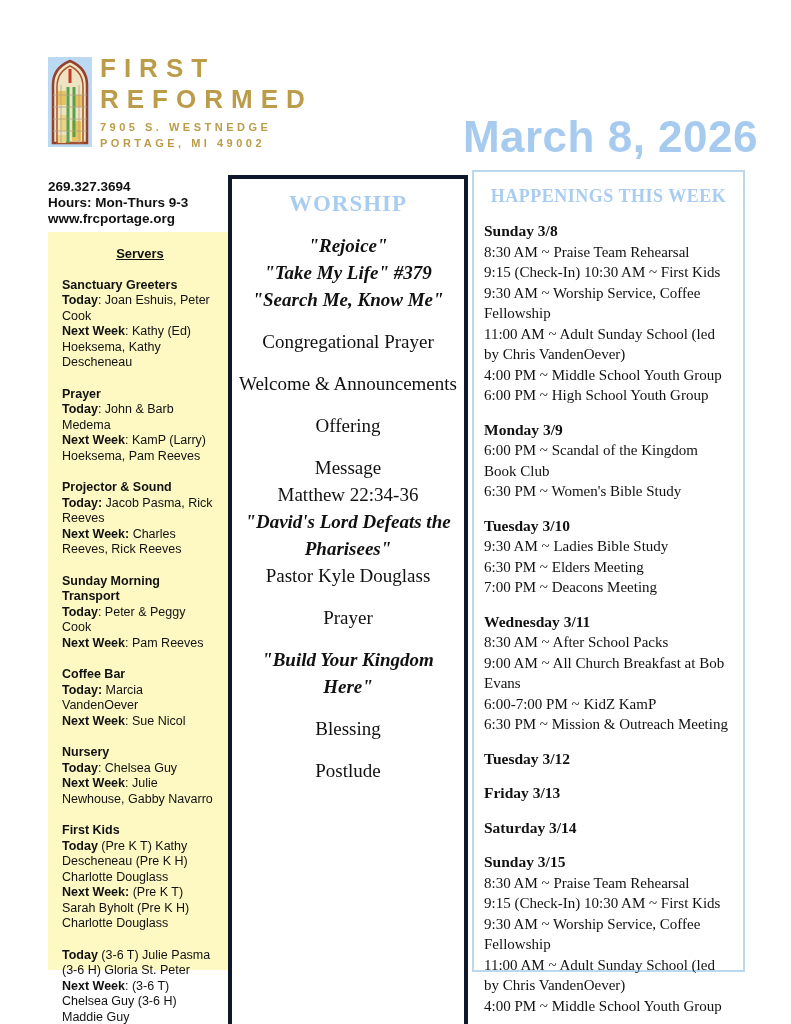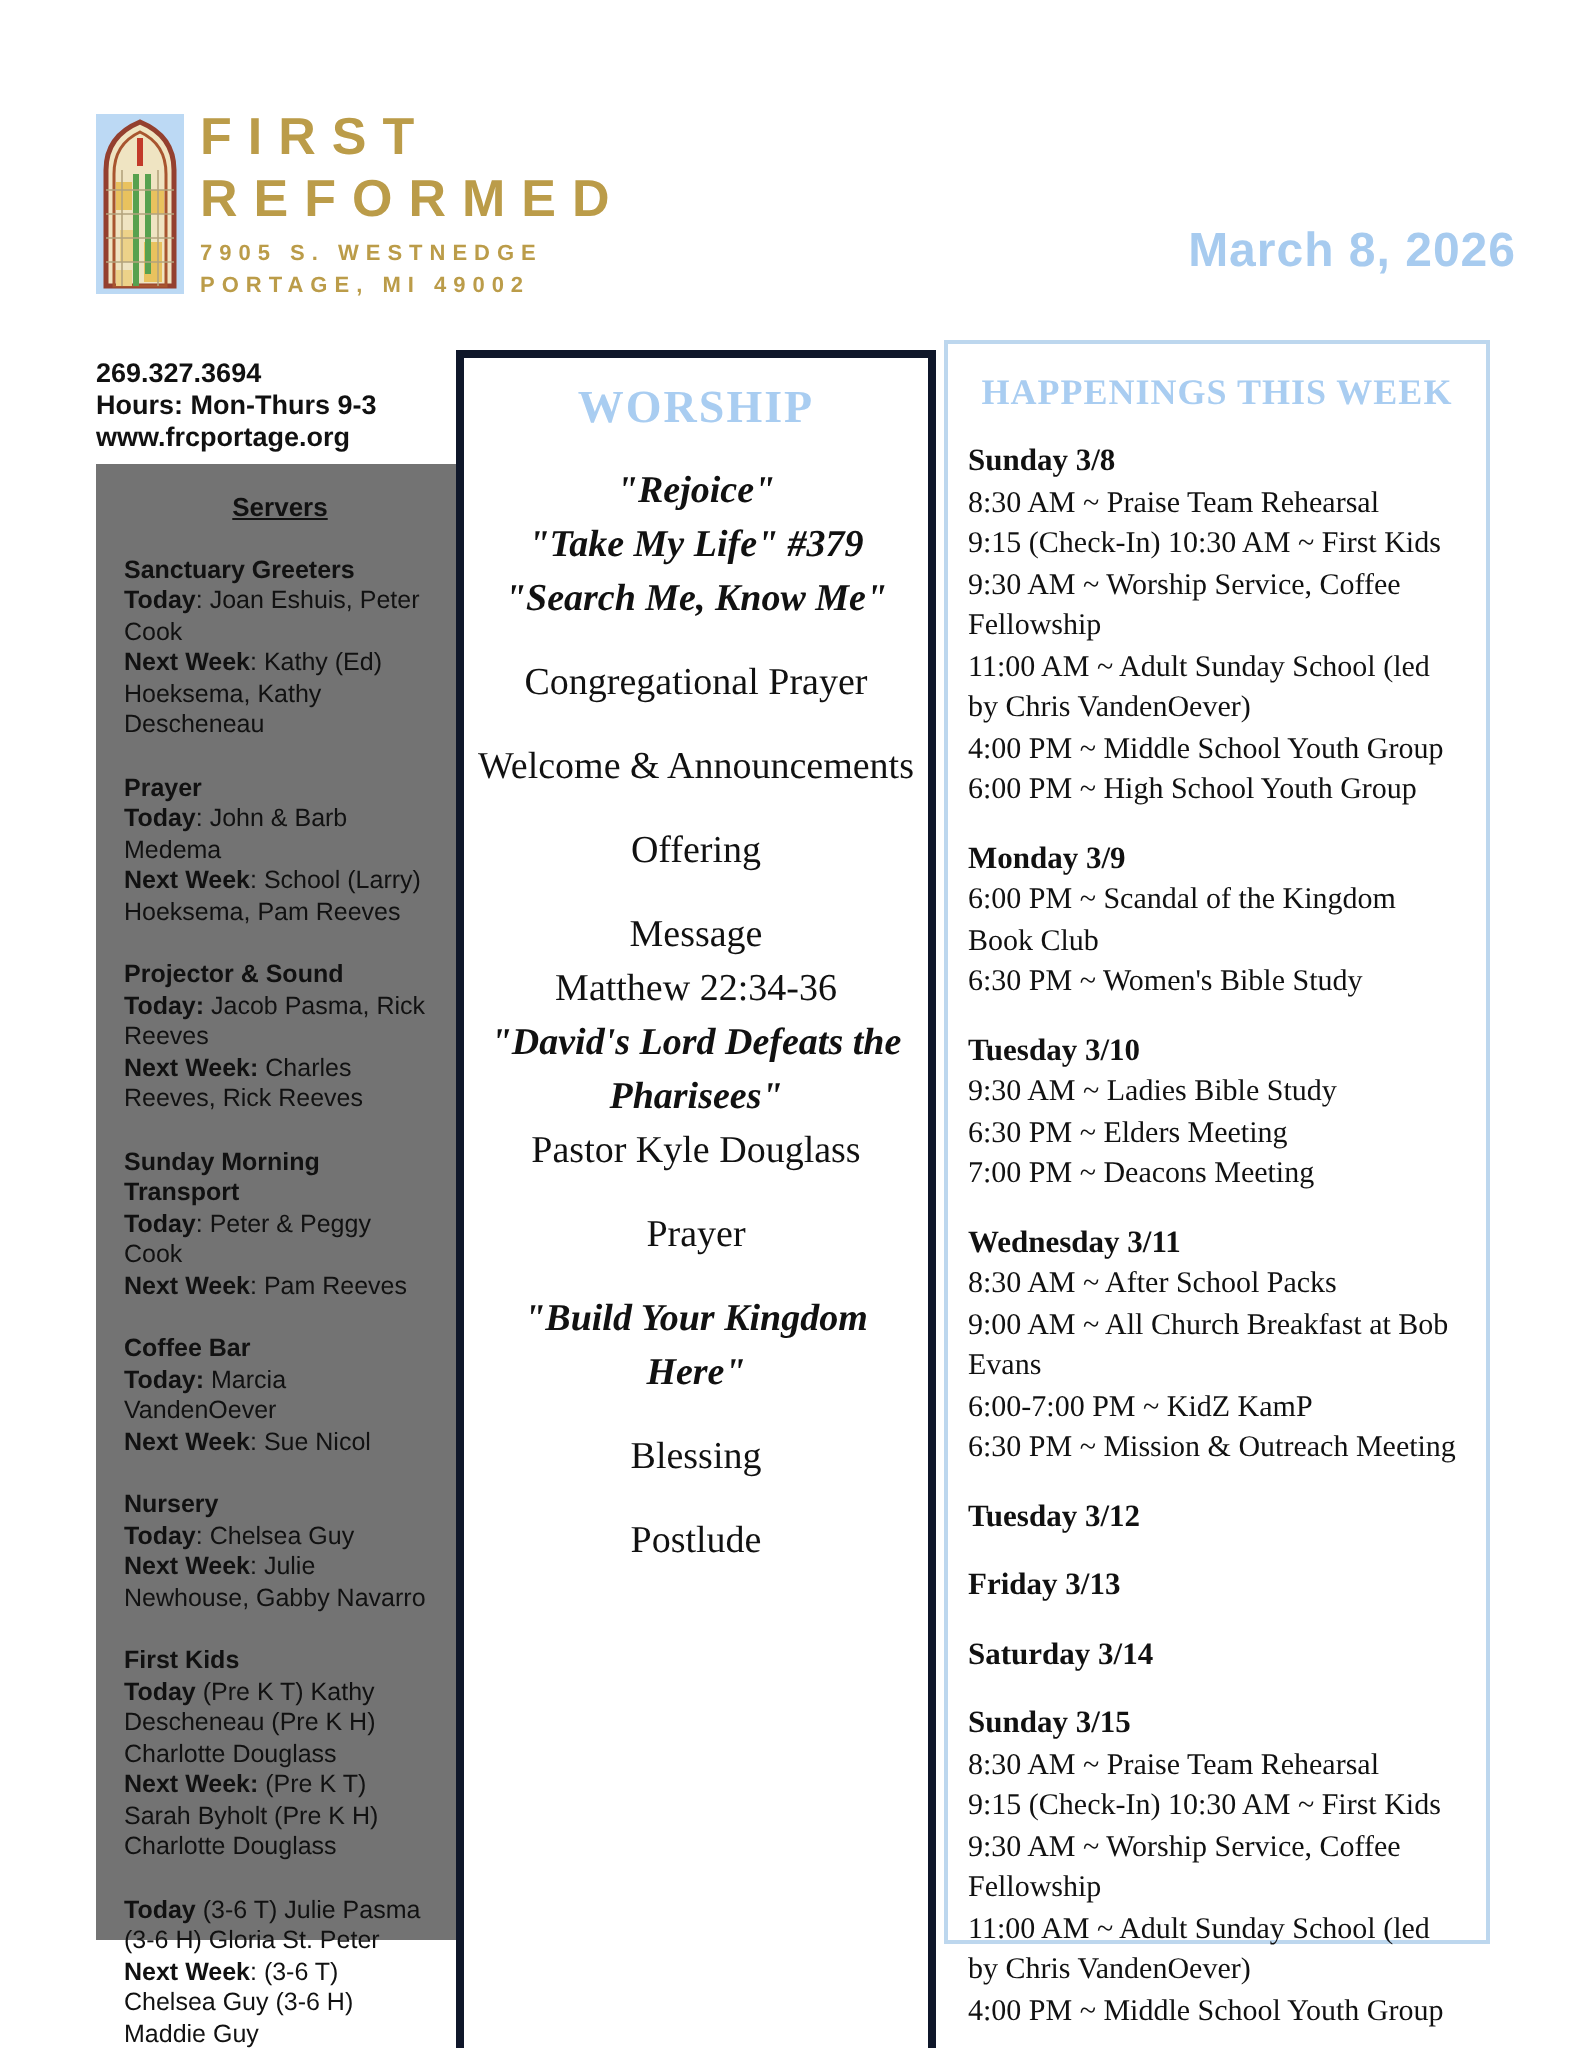--- a/index.html
+++ b/index.html
@@ -8,29 +8,29 @@
 
   
   .logo{position:absolute;left:48px;top:57px;width:44px;height:90px;}
   .namewrap{position:absolute;left:100px;top:53px;color:#bb9c49;}
   .cname{font-weight:bold;font-size:26px;letter-spacing:8px;line-height:31px;
          font-family:"Liberation Sans",sans-serif;}
   .addr{font-weight:bold;font-size:11px;letter-spacing:3.5px;line-height:15px;margin-top:1px;
         color:#bb9c49;}
   .addr-block{margin-top:5px;}
   .bdate{position:absolute;right:33px;top:112px;width:400px;text-align:right;
-         font-size:24px;font-weight:bold;color:#a7cbef;letter-spacing:0.5px;}
+         font-size:44px;font-weight:bold;color:#a7cbef;letter-spacing:0.5px;}
 
   
   .contact{position:absolute;left:48px;top:179px;font-size:13.5px;font-weight:bold;
            color:#111;line-height:16px;}
 
   
   .sidebar{position:absolute;left:48px;top:232px;width:182px;height:738px;
-           background:#737373;box-sizing:border-box;padding:14px 12px 0 14px;
+           background:#fef9c3;box-sizing:border-box;padding:14px 12px 0 14px;
            font-size:12.5px;line-height:15.5px;color:#111;}
   .servers-title{text-align:center;font-weight:bold;text-decoration:underline;
                  font-size:13px;margin-bottom:16px;}
   .sec{margin-bottom:16px;}
   .sec-h{font-weight:bold;}
   .sec-line b{font-weight:bold;}
 
   
   .wbox{position:absolute;left:228px;top:175px;width:240px;height:1002px;
         box-sizing:border-box;background:#fff;border:4px solid #0f172a;
@@ -92,21 +92,21 @@
 
     <div class="sec">
       <div class="sec-h">Sanctuary Greeters</div>
       <div class="sec-line"><b>Today</b><span>: Joan Eshuis, Peter Cook</span></div>
       <div class="sec-line"><b>Next Week</b><span>: Kathy (Ed) Hoeksema, Kathy Descheneau</span></div>
     </div>
 
     <div class="sec">
       <div class="sec-h">Prayer</div>
       <div class="sec-line"><b>Today</b><span>: John &amp; Barb Medema</span></div>
-      <div class="sec-line"><b>Next Week</b><span>: School (Larry) Hoeksema, Pam Reeves</span></div>
+      <div class="sec-line"><b>Next Week</b><span>: KamP (Larry) Hoeksema, Pam Reeves</span></div>
     </div>
 
     <div class="sec">
       <div class="sec-h">Projector &amp; Sound</div>
       <div class="sec-line"><b>Today:</b><span> Jacob Pasma, Rick Reeves</span></div>
       <div class="sec-line"><b>Next Week:</b><span> Charles Reeves, Rick Reeves</span></div>
     </div>
 
     <div class="sec">
       <div class="sec-h">Sunday Morning Transport</div>

